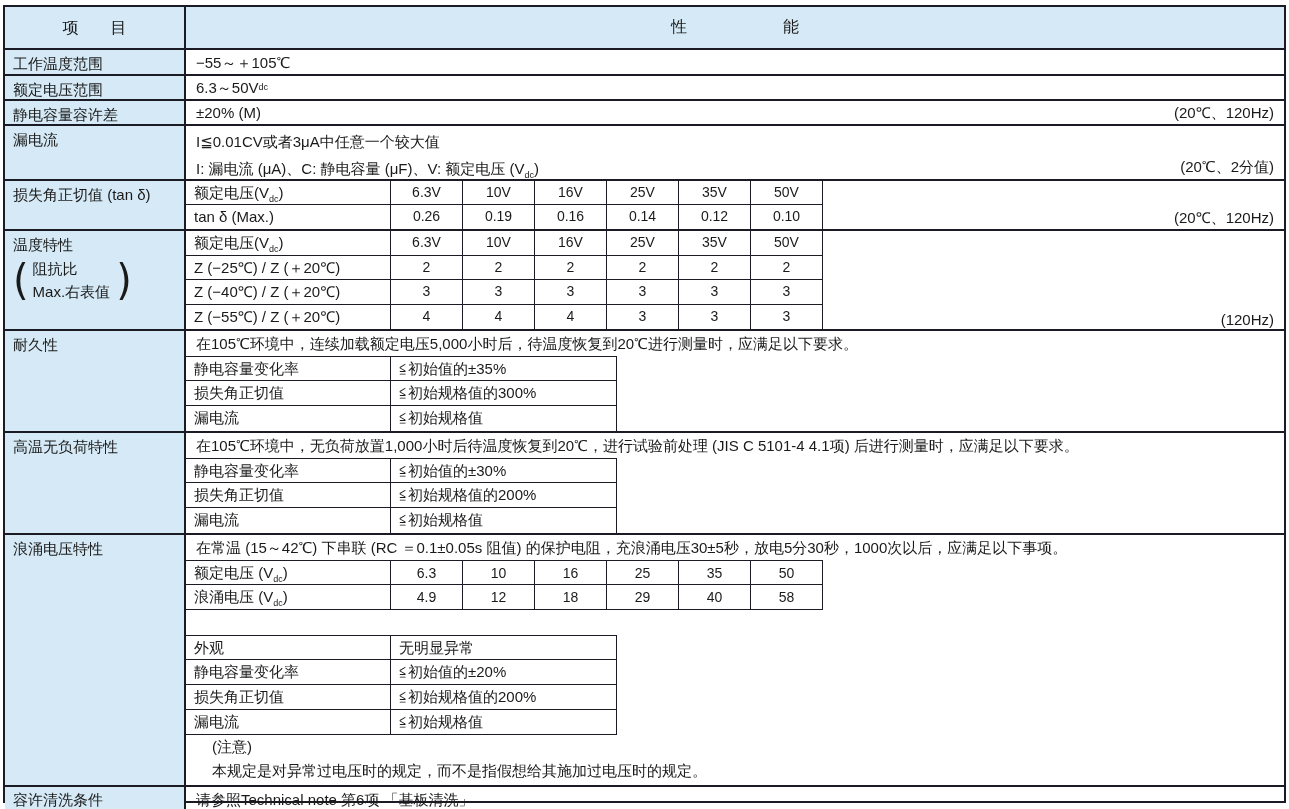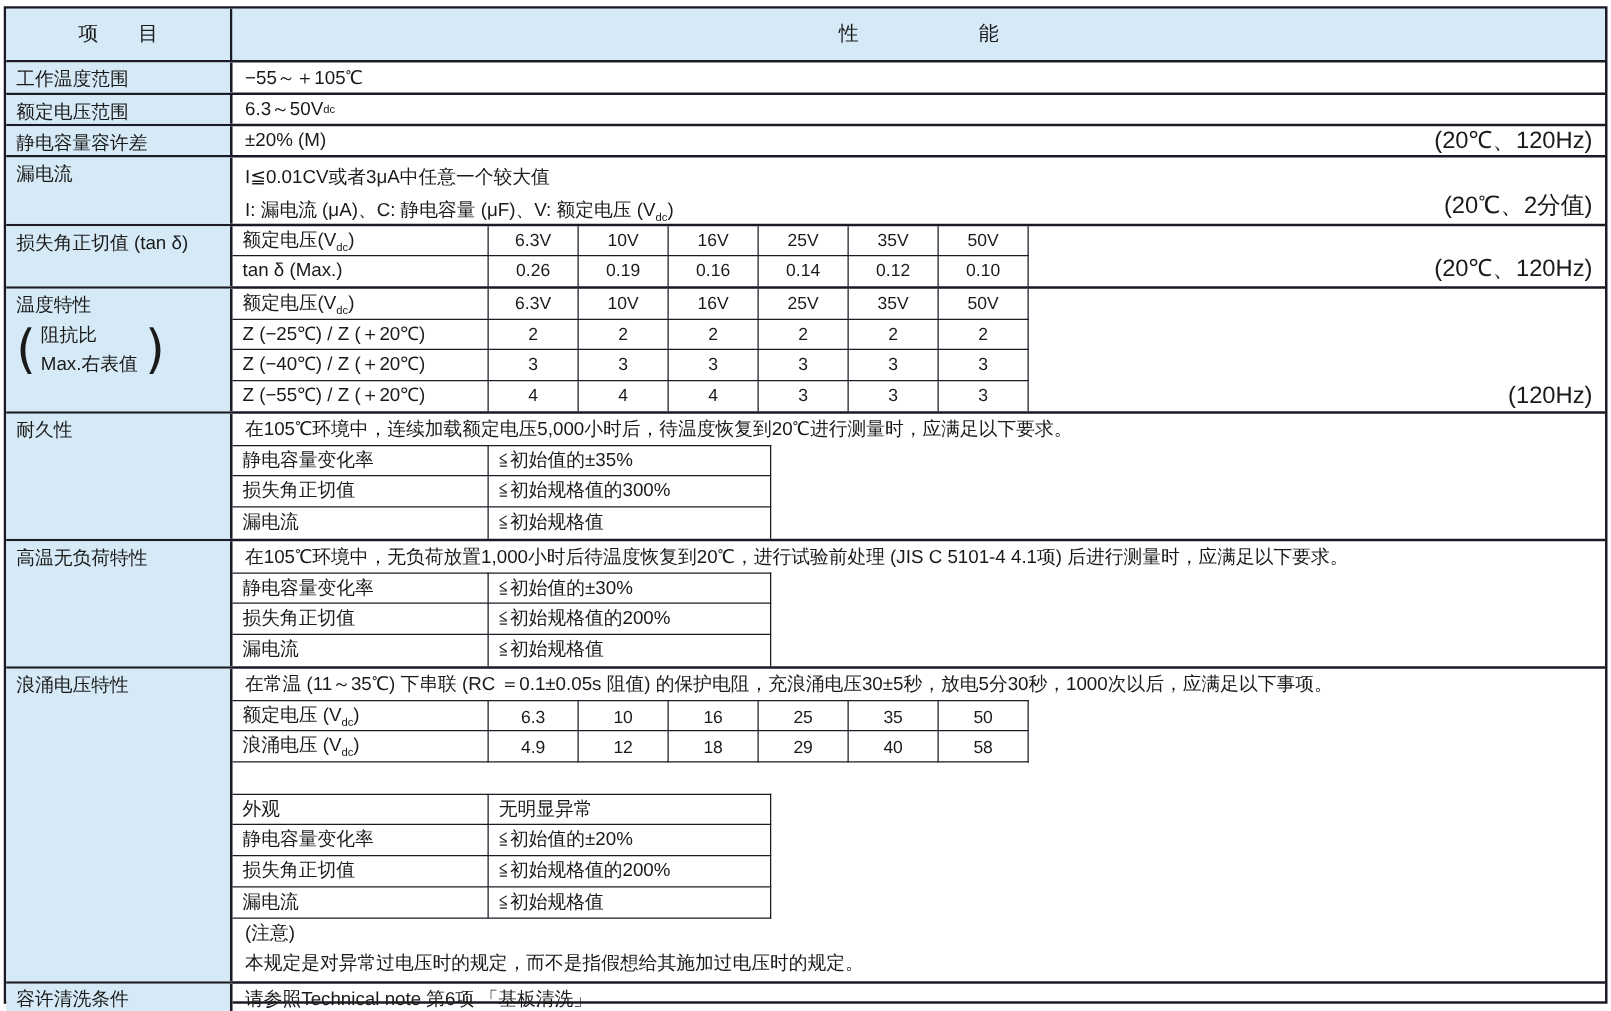--- a/index.html
+++ b/index.html
@@ -28,21 +28,21 @@
     border-right:2px solid var(--bc);
     padding:2px 4px 0 8px;
     font-size:15px;line-height:23px;
   }
   .perf-cell{flex:1;position:relative;font-size:15px;}
   .perf-pad{padding:0 0 0 10px;}
   .single{line-height:23px;display:flex;align-items:center;}
   .hdr{height:43px;}
   .hdr .item-cell{display:flex;align-items:center;justify-content:center;font-size:16px;padding:0;}
   .hdr .perf-cell{background:var(--blue);display:flex;align-items:center;justify-content:center;font-size:16px;}
-  .condition{position:absolute;right:10px;font-size:19px;white-space:nowrap;}
+  .condition{position:absolute;right:10px;font-size:15px;white-space:nowrap;}
   .line{line-height:27px;padding-left:10px;white-space:nowrap;}
   .intro{line-height:25px;padding-left:10px;white-space:nowrap;overflow:hidden;}
   sub{font-size:9px;}
   
   .subtable{display:grid;}
   .cols6{grid-template-columns:205px repeat(6,72px);}
   .cols2{grid-template-columns:205px 226px;}
   .st-cell{
     border-right:1px solid var(--bc);
     border-bottom:1px solid var(--bc);
@@ -51,21 +51,21 @@
   }
   .st-cell.num{text-align:center;padding-left:0;font-size:14px;}
   .st-cell.nb{border-bottom:none;}
   .rows24 .st-cell{height:24px;line-height:23px;}
   .rows245 .st-cell{height:24.5px;line-height:23px;}
   .gap{height:25px;}
   
   .paren-group{display:flex;align-items:center;margin-top:1px;}
   .big-paren{font-size:40px;font-weight:400;line-height:44px;transform:scaleY(1.05);font-family:"DejaVu Sans",sans-serif;}
   .paren-lines{padding:0 6px 0 4px;font-size:15px;line-height:23px;}
-  .note-line{line-height:24px;padding-left:10px;}
+  .note-line{line-height:24px;padding-left:26px;}
 </style>
 </head>
 <body>
 
 <div class="sheet">
 <div class="spec-table">
 
   <div class="row hdr">
     <div class="item-cell">项　　目</div>
     <div class="perf-cell">性　　　　　　能</div>
@@ -199,21 +199,21 @@
         <div class="st-cell">≦初始规格值的200%</div>
         <div class="st-cell nb">漏电流</div>
         <div class="st-cell nb">≦初始规格值</div>
       </div>
     </div>
   </div>
 
   <div class="row" style="height:252px;">
     <div class="item-cell">浪涌电压特性</div>
     <div class="perf-cell">
-      <div class="intro">在常温 (11～35℃) 下串联 (RC ＝0.1±0.05s 阻值) 的保护电阻，充浪涌电压30±5秒，放电5分30秒，1000次以后，应满足以下事项。</div>
+      <div class="intro">在常温 (15～42℃) 下串联 (RC ＝0.1±0.05s 阻值) 的保护电阻，充浪涌电压30±5秒，放电5分30秒，1000次以后，应满足以下事项。</div>
       <div class="subtable cols6">
         <div class="st-cell" style="border-top:1px solid var(--bc);"><span>额定电压 (V</span><sub>dc</sub><span>)</span></div>
         <div class="st-cell num" style="border-top:1px solid var(--bc);">6.3</div>
         <div class="st-cell num" style="border-top:1px solid var(--bc);">10</div>
         <div class="st-cell num" style="border-top:1px solid var(--bc);">16</div>
         <div class="st-cell num" style="border-top:1px solid var(--bc);">25</div>
         <div class="st-cell num" style="border-top:1px solid var(--bc);">35</div>
         <div class="st-cell num" style="border-top:1px solid var(--bc);">50</div>
         <div class="st-cell"><span>浪涌电压 (V</span><sub>dc</sub><span>)</span></div>
         <div class="st-cell num">4.9</div>

